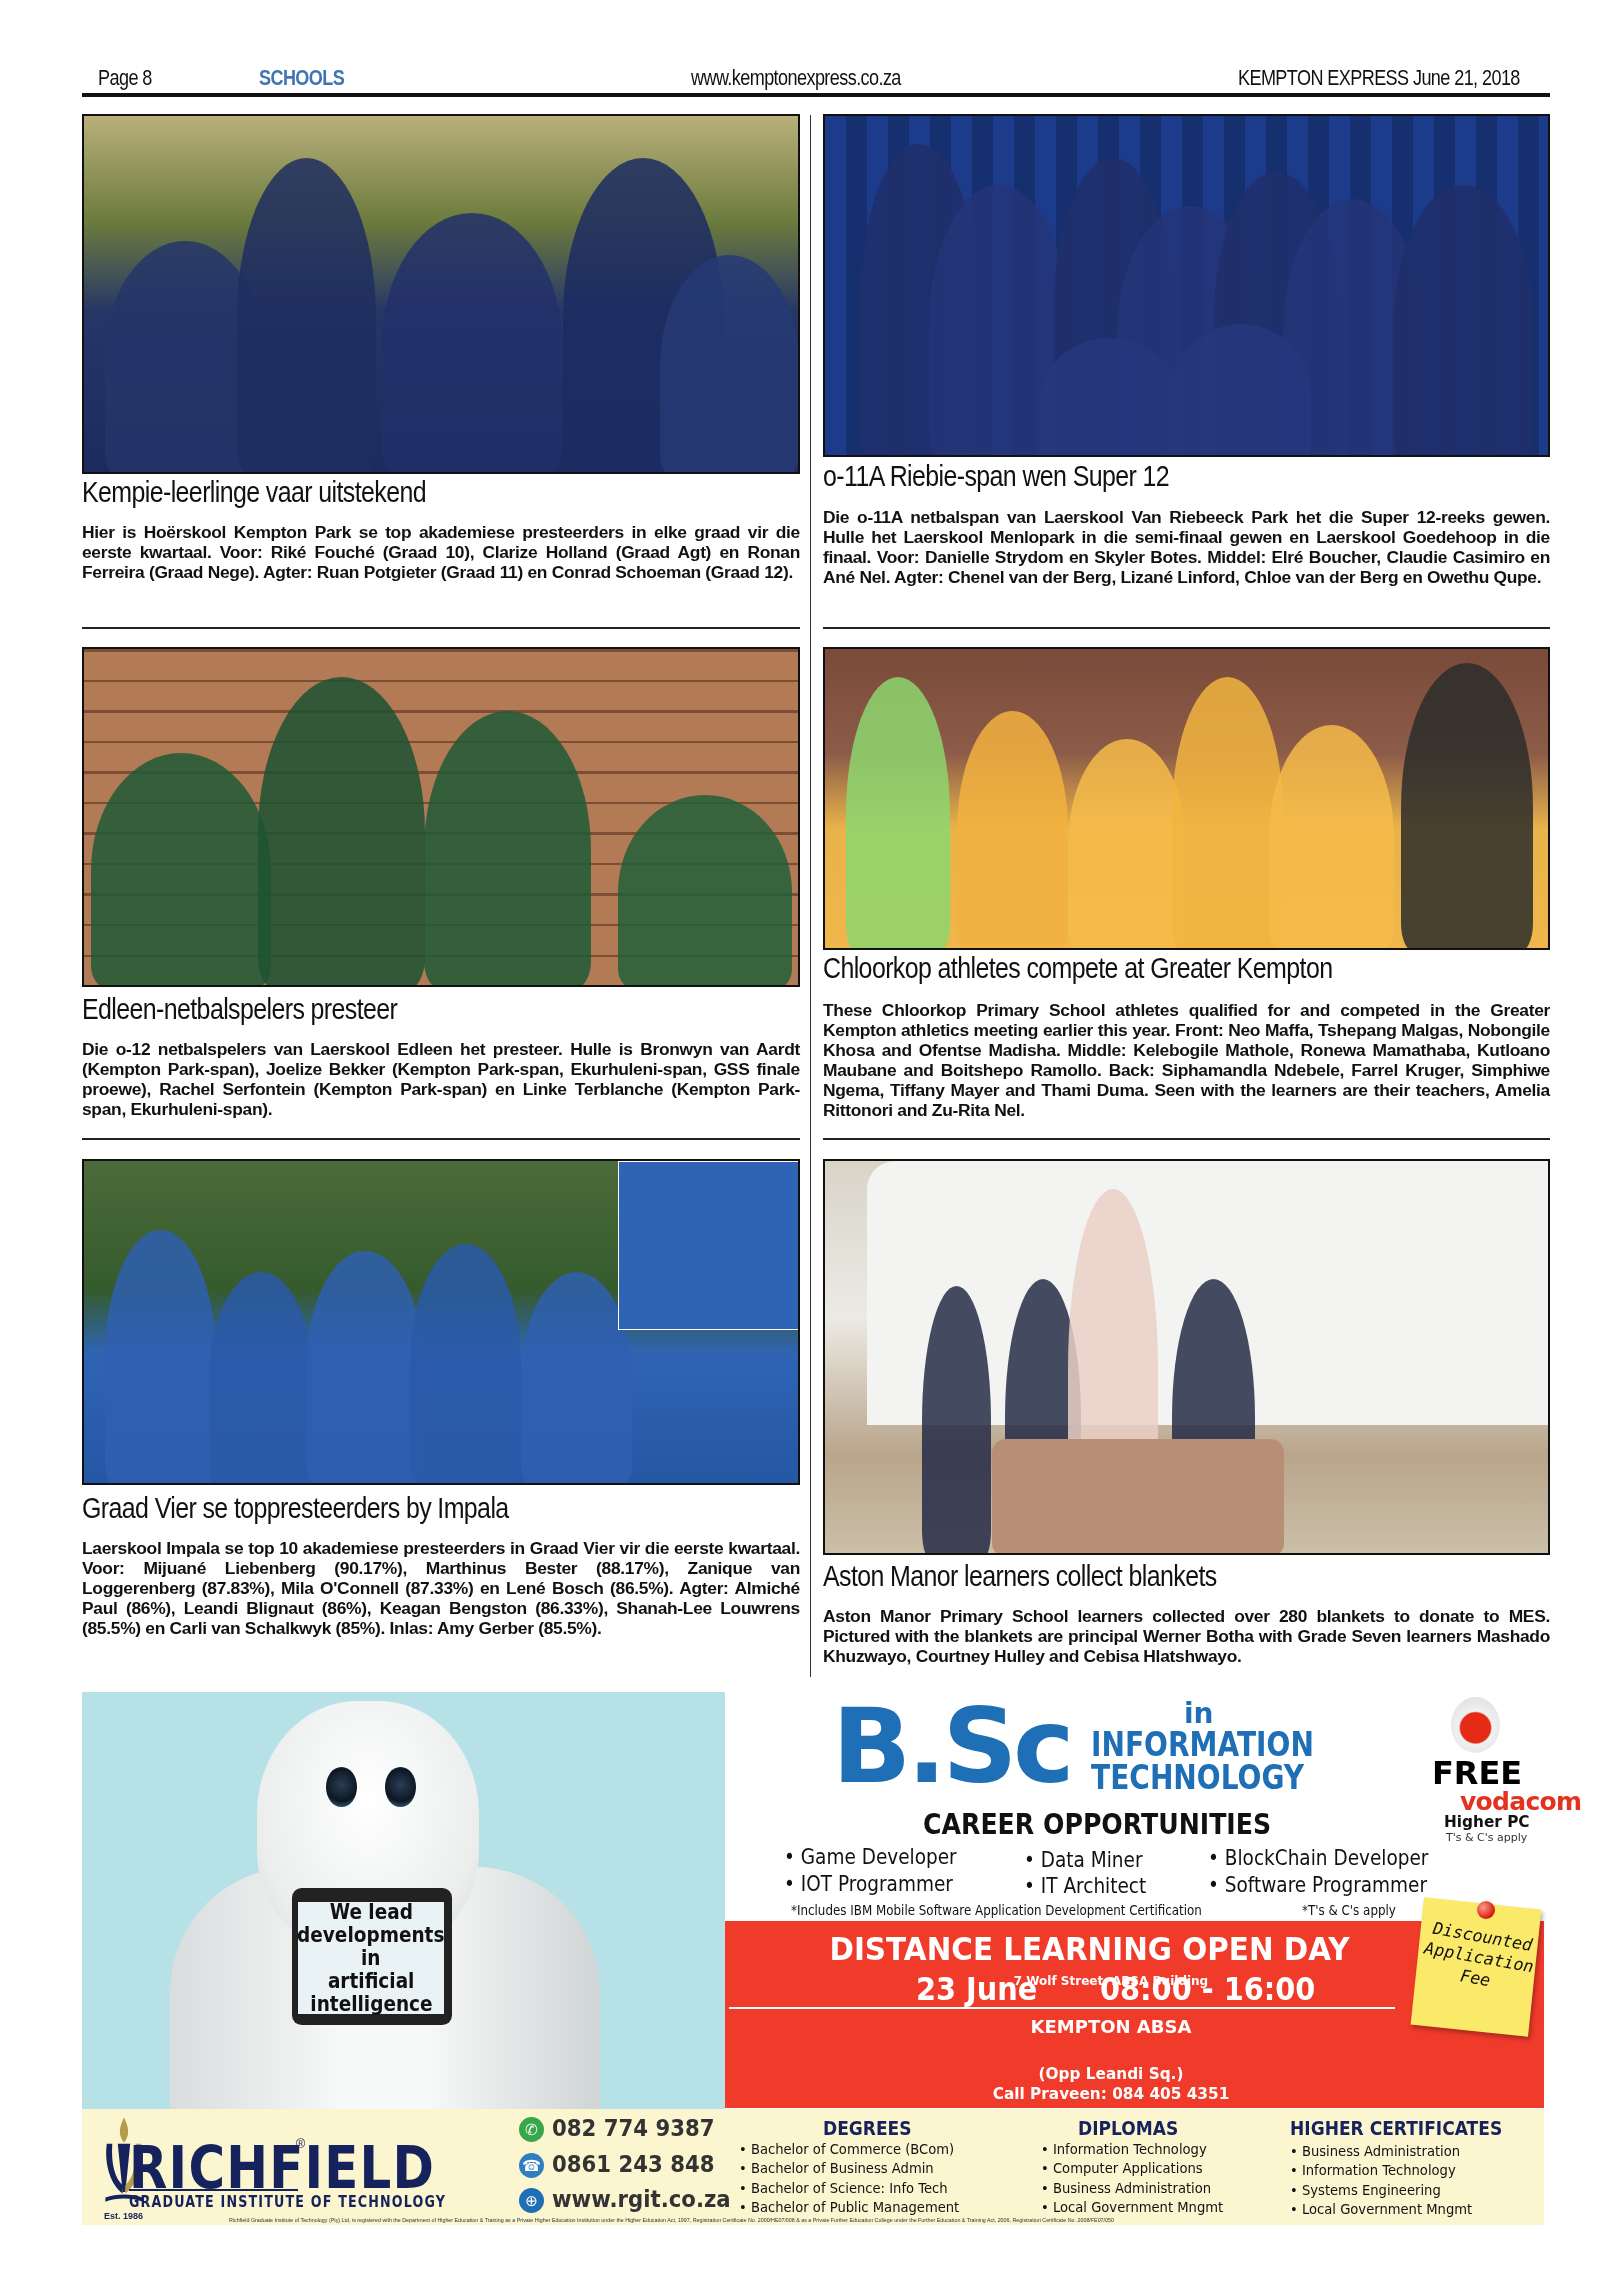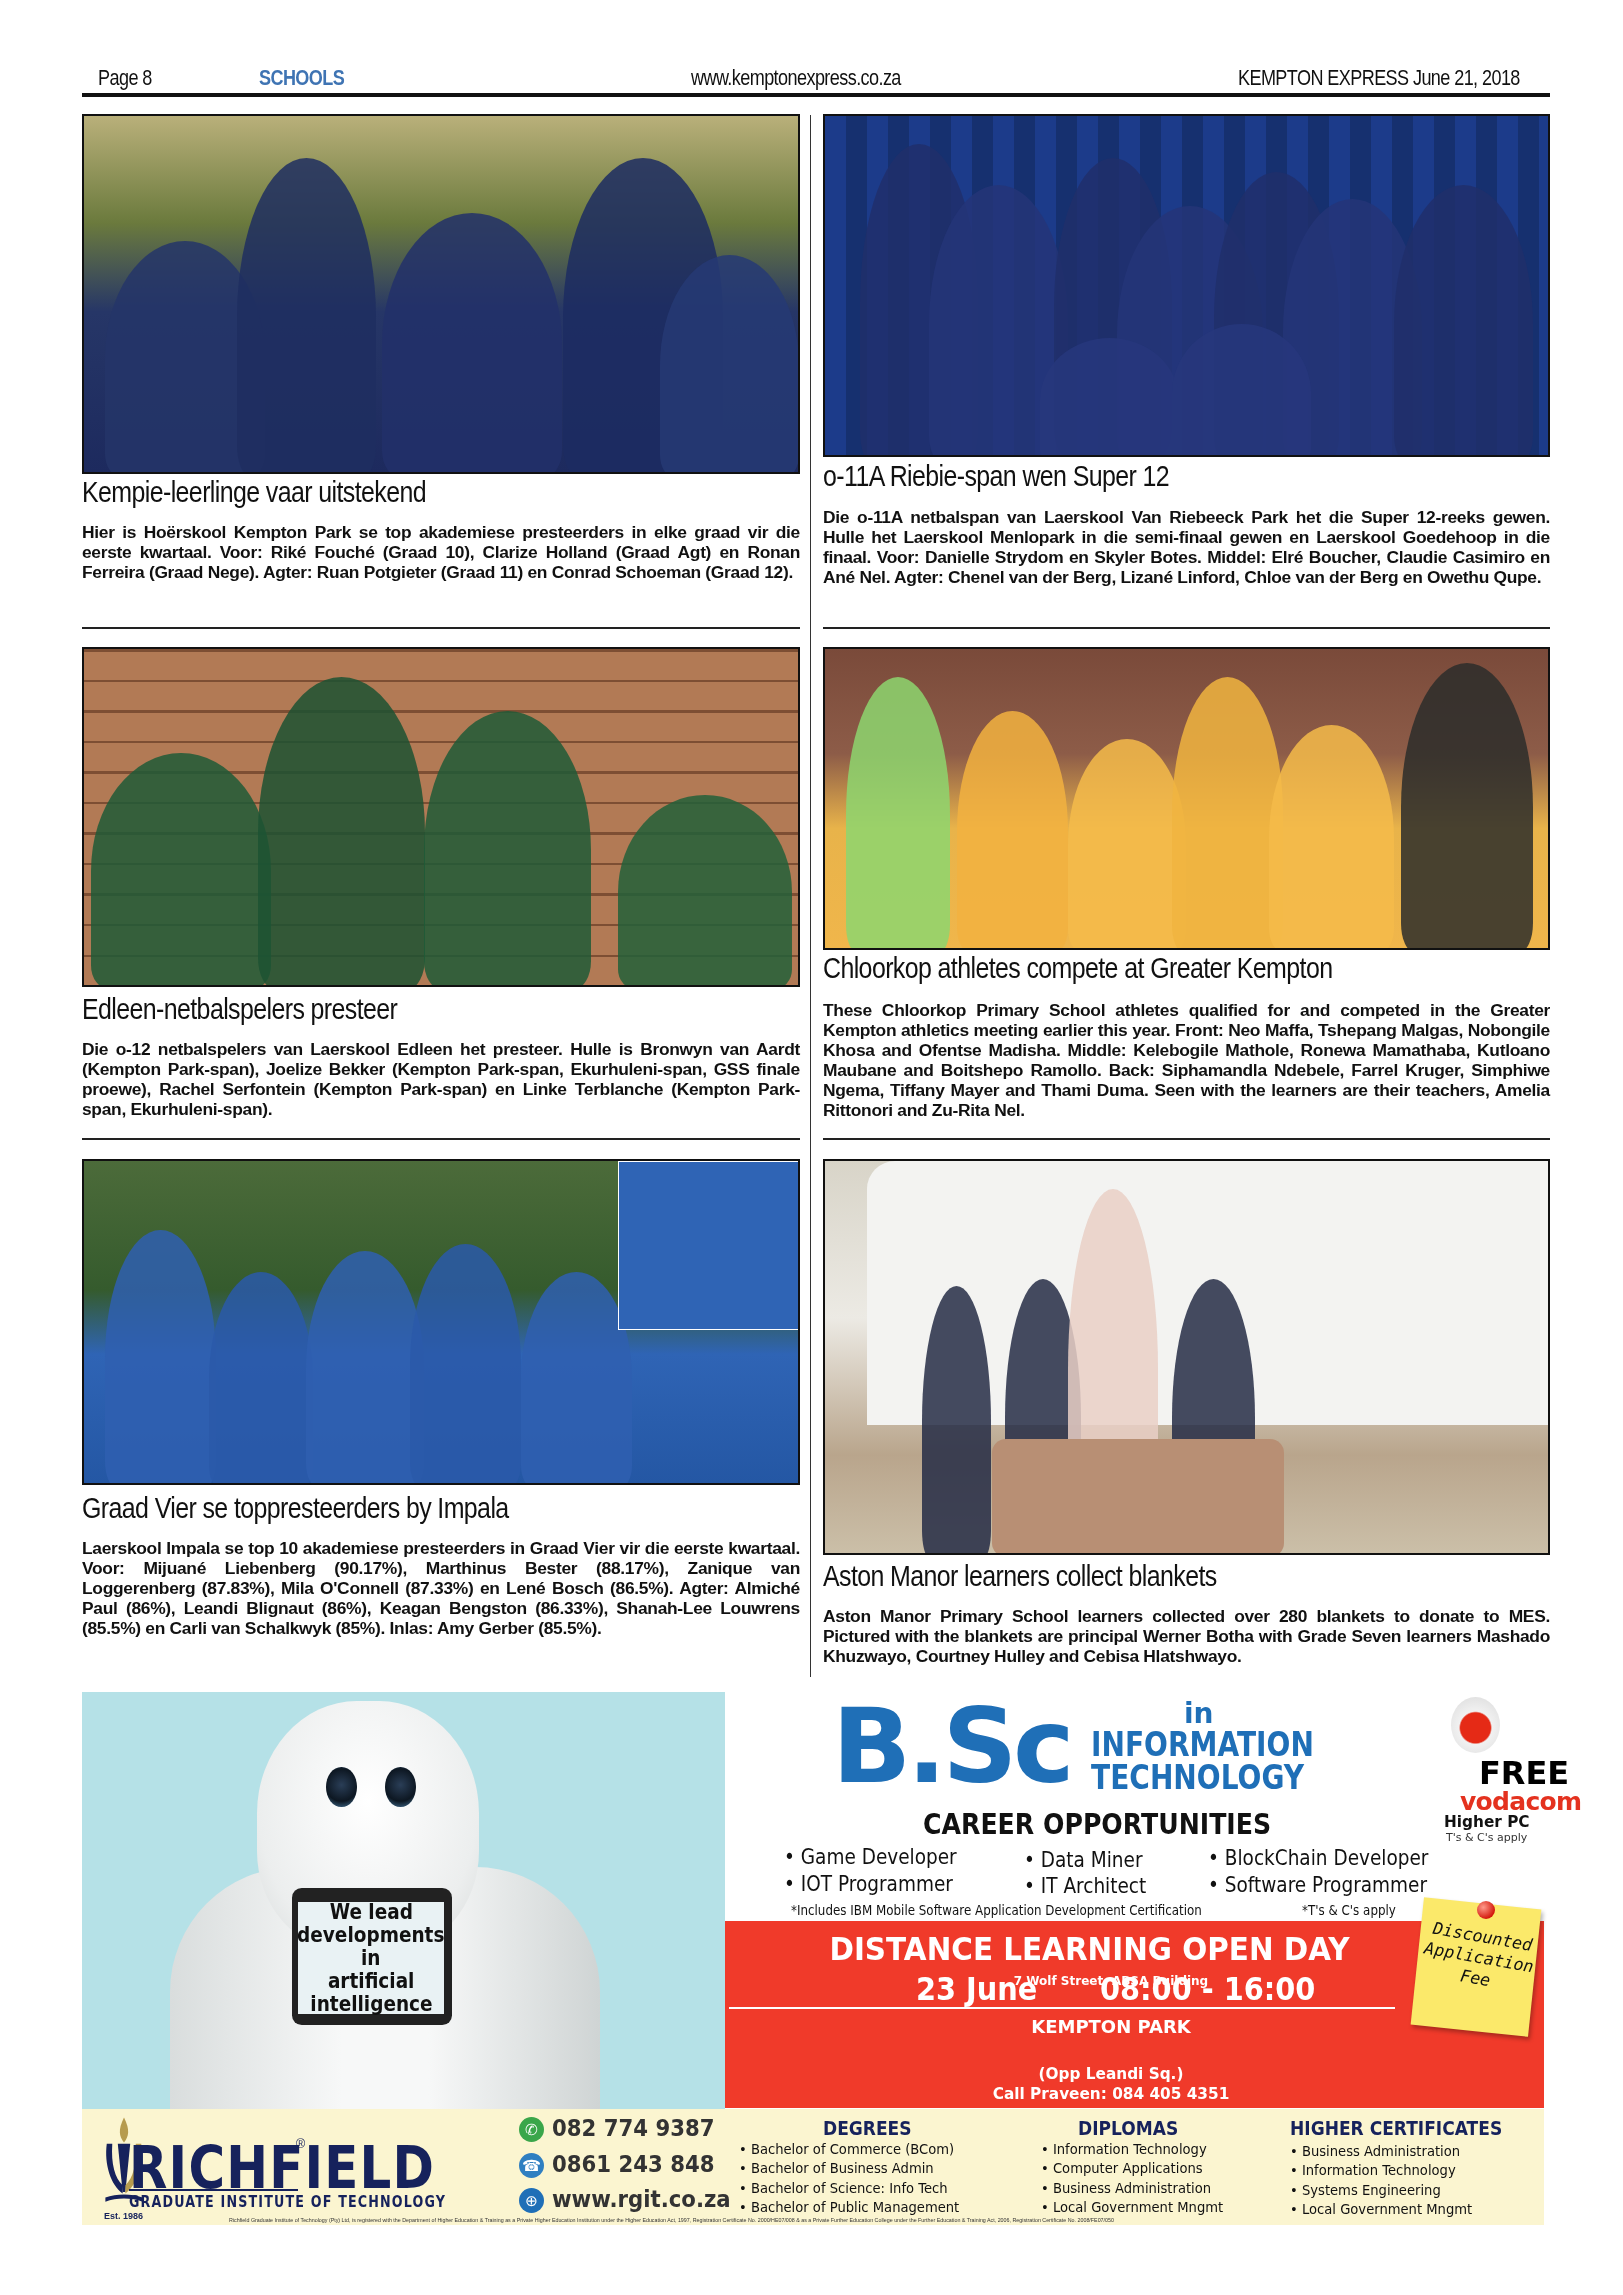--- a/index.html
+++ b/index.html
@@ -37,21 +37,21 @@
   .robot-screen span { font-size: 21px; font-weight: bold; line-height: 23px; text-align: center; color: #111; font-family: "DejaVu Sans", sans-serif; transform: scaleX(0.88); display: block; }
   .ad-right { left: 725px; top: 1692px; width: 819px; height: 229px; background: #ffffff; }
   .bsc { left: 832px; top: 1701px; font-size: 104px; font-weight: bold; color: #1f6fb7; letter-spacing: -4.2px; line-height: 90px; font-family: "DejaVu Sans", sans-serif; }
   .bsc-in { left: 1184px; top: 1697px; font-size: 28px; font-weight: bold; color: #1f6fb7; font-family: "DejaVu Sans", sans-serif; }
   .bsc-it { left: 1091px; top: 1728px; font-size: 33px; font-weight: bold; color: #1f6fb7; line-height: 33px; font-family: "DejaVu Sans", sans-serif; transform: scaleX(0.85); transform-origin: left; }
   .career-title { left: 923px; top: 1808px; font-size: 28px; font-weight: bold; color: #111; font-family: "DejaVu Sans", sans-serif; transform: scaleX(0.9); transform-origin: left; }
   .career-item { font-size: 21px; color: #111; font-family: "DejaVu Sans", sans-serif; white-space: nowrap; transform: scaleX(0.88); transform-origin: left; }
   .ibm-note { left: 791px; top: 1902px; font-size: 14px; color: #111; white-space: nowrap; font-family: "DejaVu Sans", sans-serif; transform: scaleX(0.85); transform-origin: left; }
   .tc-note { left: 1302px; top: 1902px; font-size: 14px; color: #111; white-space: nowrap; font-family: "DejaVu Sans", sans-serif; transform: scaleX(0.85); transform-origin: left; }
   .vodacom-logo { left: 1451px; top: 1697px; width: 49px; height: 56px; border-radius: 50%; background: radial-gradient(circle at 50% 55%, #e52a16 0%, #e52a16 38%, #f1f1f1 42%, #d9d9d9 100%); }
-  .free { left: 1432px; top: 1754px; font-size: 32px; font-weight: bold; font-family: "DejaVu Sans", sans-serif; color: #000; margin-left: 47px; }
+  .free { left: 1432px; top: 1754px; font-size: 32px; font-weight: bold; font-family: "DejaVu Sans", sans-serif; color: #000; }
   .vodacom { left: 1420px; top: 1787px; font-size: 25px; font-weight: bold; color: #e4321f; font-family: "DejaVu Sans", sans-serif; letter-spacing: -0.7px; margin-left: 40px; }
   .tablet-pc { left: 1444px; top: 1813px; font-size: 15.3px; font-weight: bold; color: #111; font-family: "DejaVu Sans", sans-serif; }
   .tc-small { left: 1446px; top: 1831px; font-size: 11px; color: #333; font-family: "DejaVu Sans", sans-serif; }
   .openday { left: 725px; top: 1921px; width: 819px; height: 187px; background: #f03a2a; }
   .od-title { left: 777px; top: 1930px; width: 625px; text-align: center; font-size: 32px; font-weight: bold; color: #fff; font-family: "DejaVu Sans", sans-serif; transform: scaleX(0.92); transform-origin: center; }
   .od-date { left: 916px; top: 1970px; font-size: 32px; font-weight: bold; color: #fff; font-family: "DejaVu Sans", sans-serif; transform: scaleX(0.9); transform-origin: left; white-space: nowrap; }
   .od-time { left: 1100px; top: 1970px; font-size: 32px; font-weight: bold; color: #fff; font-family: "DejaVu Sans", sans-serif; transform: scaleX(0.9); transform-origin: left; white-space: nowrap; }
   .od-rule { left: 729px; top: 2007px; width: 666px; height: 2.1px; background: #fff; }
   .od-line { width: 694px; left: 764px; text-align: center; color: #fff; font-weight: bold; font-family: "DejaVu Sans", sans-serif; }
   .sticky { left: 1417px; top: 1903px; width: 118px; height: 128px; background: #fbe96a; transform: rotate(6deg); box-shadow: 2.1px 2.8px 4.2px rgba(0,0,0,0.3); }
@@ -187,21 +187,21 @@
 <div class="abs free">FREE</div>
 <div class="abs vodacom">vodacom</div>
 <div class="abs tablet-pc">Higher PC</div>
 <div class="abs tc-small">T's &amp; C's apply</div>
 
 <div class="abs openday"></div>
 <div class="abs od-title">DISTANCE LEARNING OPEN DAY</div>
 <div class="abs od-date">23 June</div>
 <div class="abs od-time">08:00 - 16:00</div>
 <div class="abs od-rule"></div>
-<div class="abs od-line" style="top:2016px;font-size:18px;">KEMPTON PARK</div>
+<div class="abs od-line" style="top:2016px;font-size:18px;">KEMPTON ABSA</div>
 <div class="abs od-line" style="top:1974px;font-size:12px;">7 Wolf Street, ABSA Building</div>
 <div class="abs od-line" style="top:2065px;font-size:15.3px;">(Opp Leandi Sq.)</div>
 <div class="abs od-line" style="top:2085px;font-size:15.3px;">Call Praveen: 084 405 4351</div>
 
 <div class="abs sticky"></div>
 <div class="abs pin"></div>
 <div class="abs sticky-text">
   <div>Discounted</div>
   <div>Application</div>
   <div>Fee</div>

